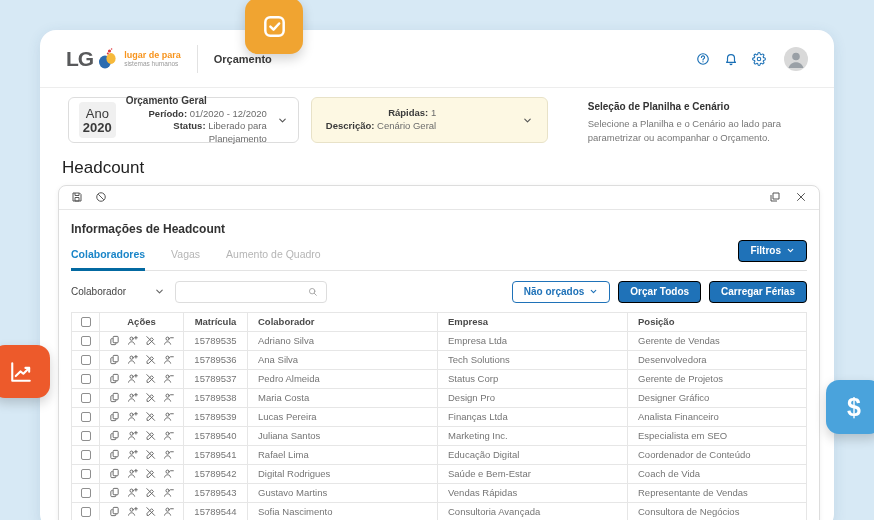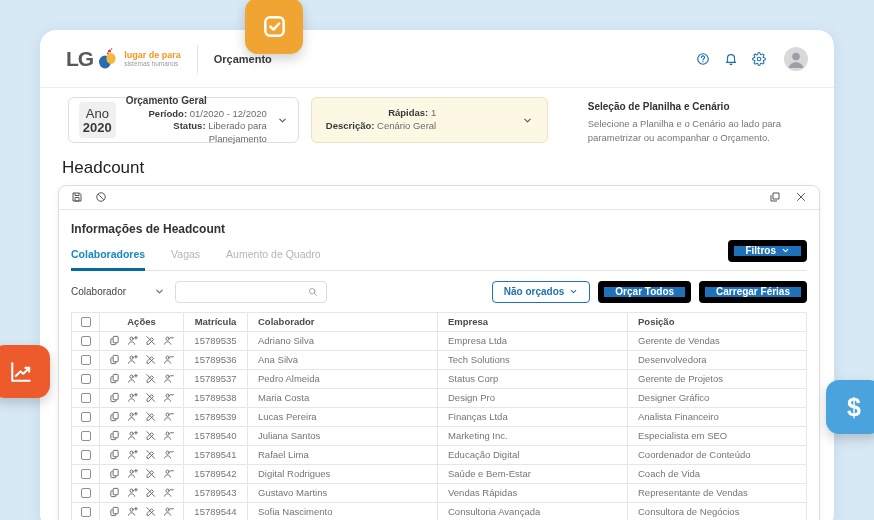--- a/index.html
+++ b/index.html
@@ -92,21 +92,21 @@
 
   .tabs-row {
     margin-top:12px; display:flex; gap:26px;
     border-bottom:1px solid #e3e3e3; position:relative;
   }
   .tab { font-size:10.5px; padding-bottom:8px; cursor:pointer; color:#b5b5b5; font-weight:500; }
   .tab.active { color:#1a85c8; font-weight:bold; border-bottom:3px solid #0369a1; margin-bottom:-1px; }
   .btn { border-radius:4px; font-size:10px; font-weight:bold; cursor:pointer;
          display:inline-flex; align-items:center; justify-content:center; gap:5px;
          font-family:"Liberation Sans", sans-serif; }
-  .btn-filled { background:#1f72b8; color:#fff; border:6px solid #000000; }
+  .btn-filled { background:#1f72b8; color:#fff; border:1px solid #000000; }
   .btn-outline { background:#fff; color:#1f72b8; border:1px solid #1f72b8; }
   .filters-btn { position:absolute; right:0; top:-8px; height:22px; padding:0 11px; }
   .filters-btn .chev, .btn .chev { margin-left:0; color:currentColor; width:9px; height:9px; }
 
   .controls-row { margin-top:10px; display:flex; align-items:center; }
   .collab-dd { display:flex; align-items:center; cursor:pointer; width:104px; }
   .collab-dd-label { font-size:10px; color:#444; }
   .collab-dd .chev { margin-left:auto; margin-right:10px; }
   .mini-search {
     width:152px; height:22px; border:1px solid #ddd; border-radius:4px;

